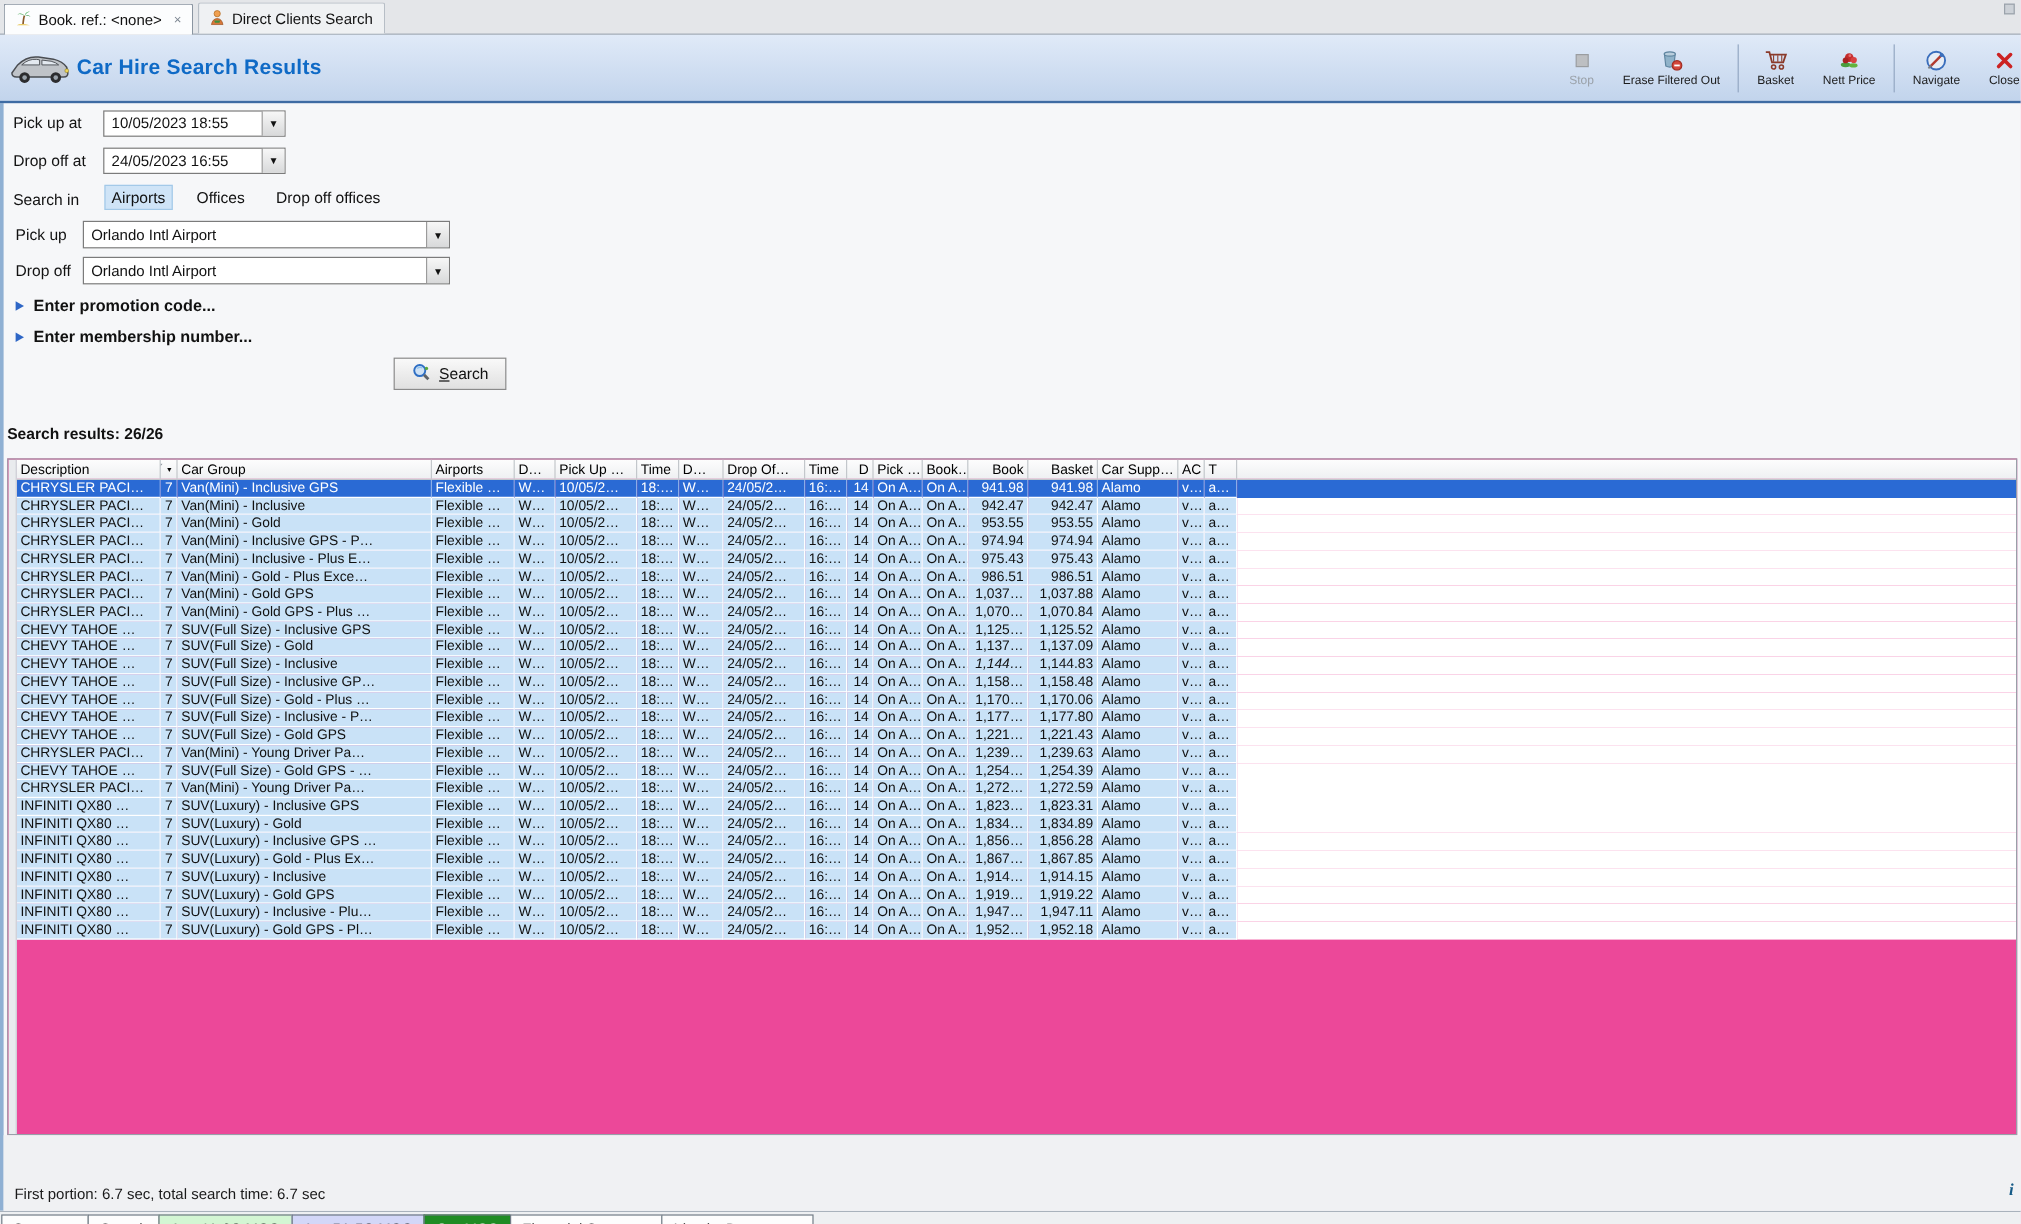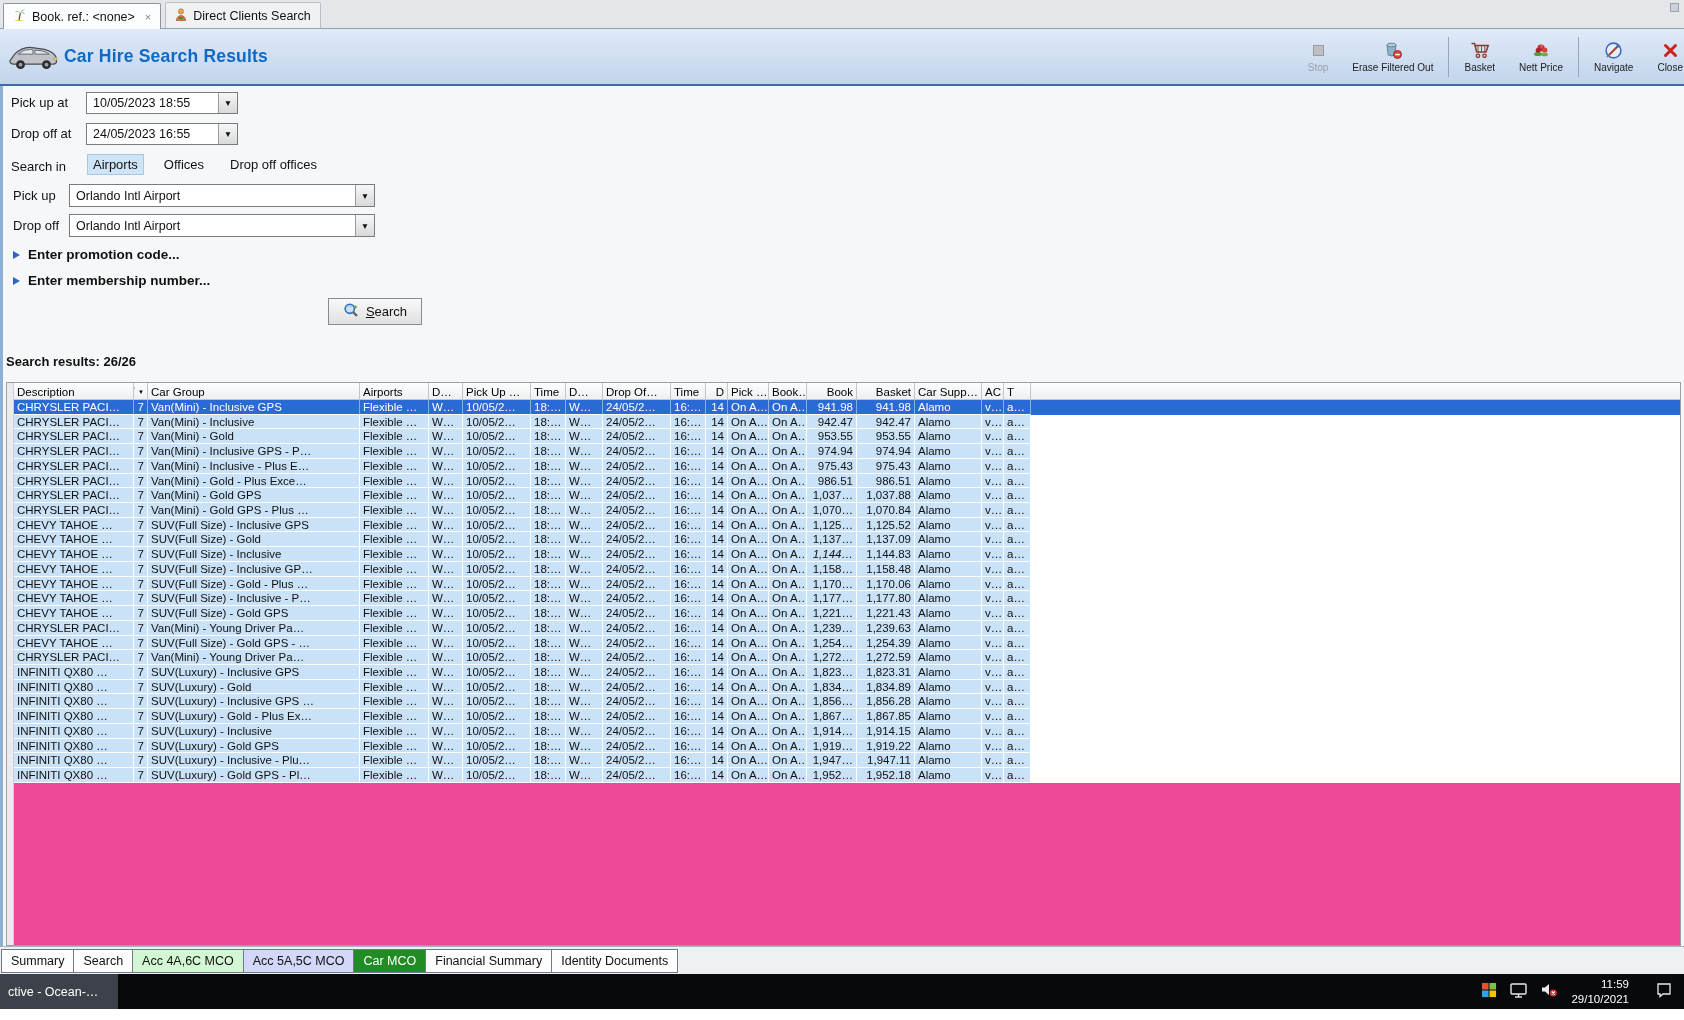--- a/index.html
+++ b/index.html
@@ -873,20 +873,24 @@
             <div class="gcell r" style="width: 50px;">1,952…</div>
             <div class="gcell r" style="width: 58px;">1,952.18</div>
             <div class="gcell" style="width: 67px;">Alamo</div>
             <div class="gcell" style="width: 22px;">v…</div>
             <div class="gcell" style="width: 27px;">a…</div>
             <div class="gcell gfill"></div>
           </div>
         </div>
     </div>
 
+    <div class="status-strip">
+      <div class="timing">First portion: 6.7 sec, total search time: 6.7 sec</div>
+      <div class="info-i">i</div>
+    </div>
   </div>
 
   <div class="btabs" id="bottom-tabs">
       <div class="btab">Summary</div>
       <div class="btab">Search</div>
       <div class="btab" style="background: rgb(211, 246, 211);">Acc 4A,6C MCO</div>
       <div class="btab" style="background: rgb(211, 215, 248);">Acc 5A,5C MCO</div>
       <div class="btab" style="background: rgb(31, 140, 36); color: rgb(255, 255, 255);">Car MCO</div>
       <div class="btab">Financial Summary</div>
       <div class="btab">Identity Documents</div>

